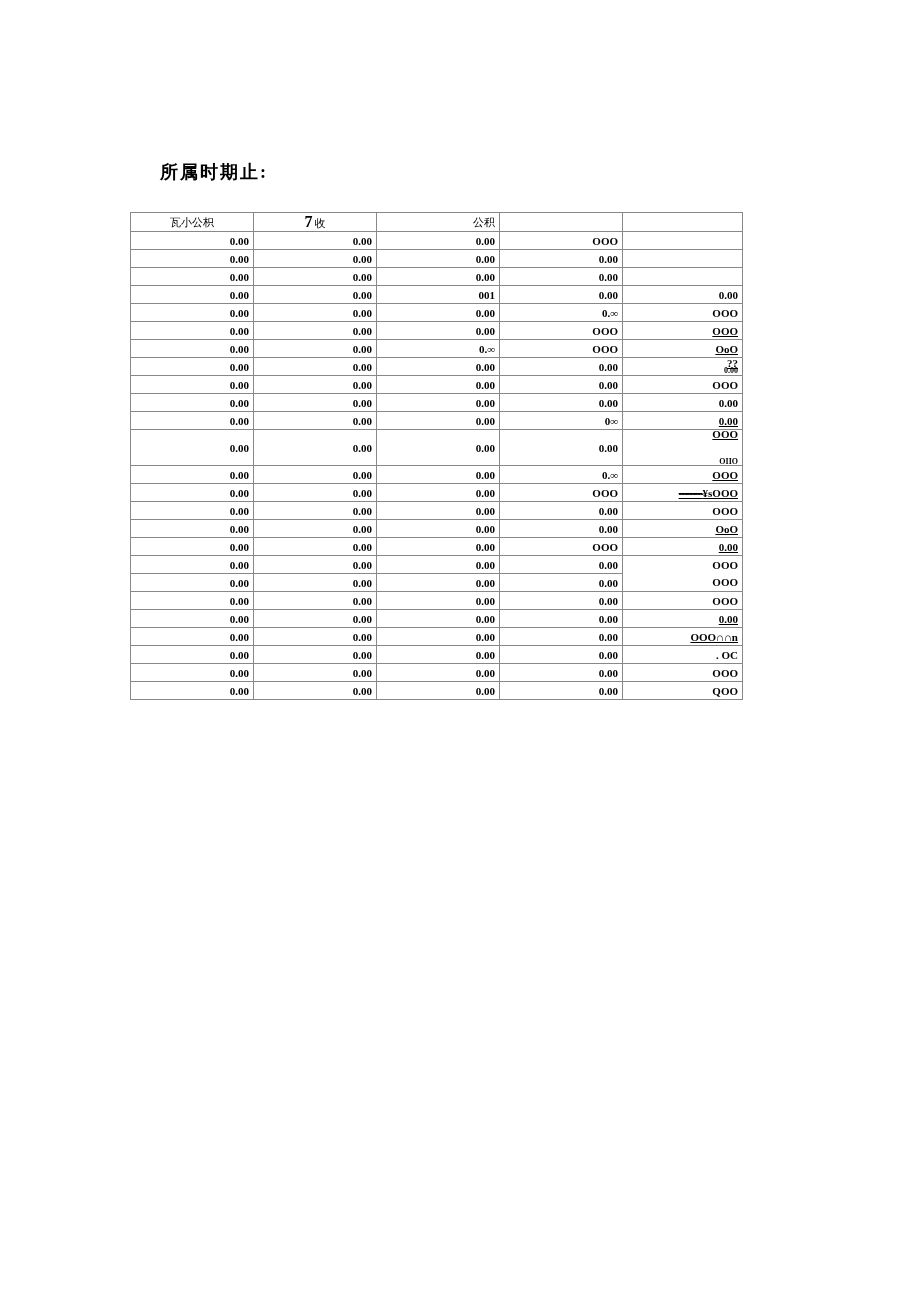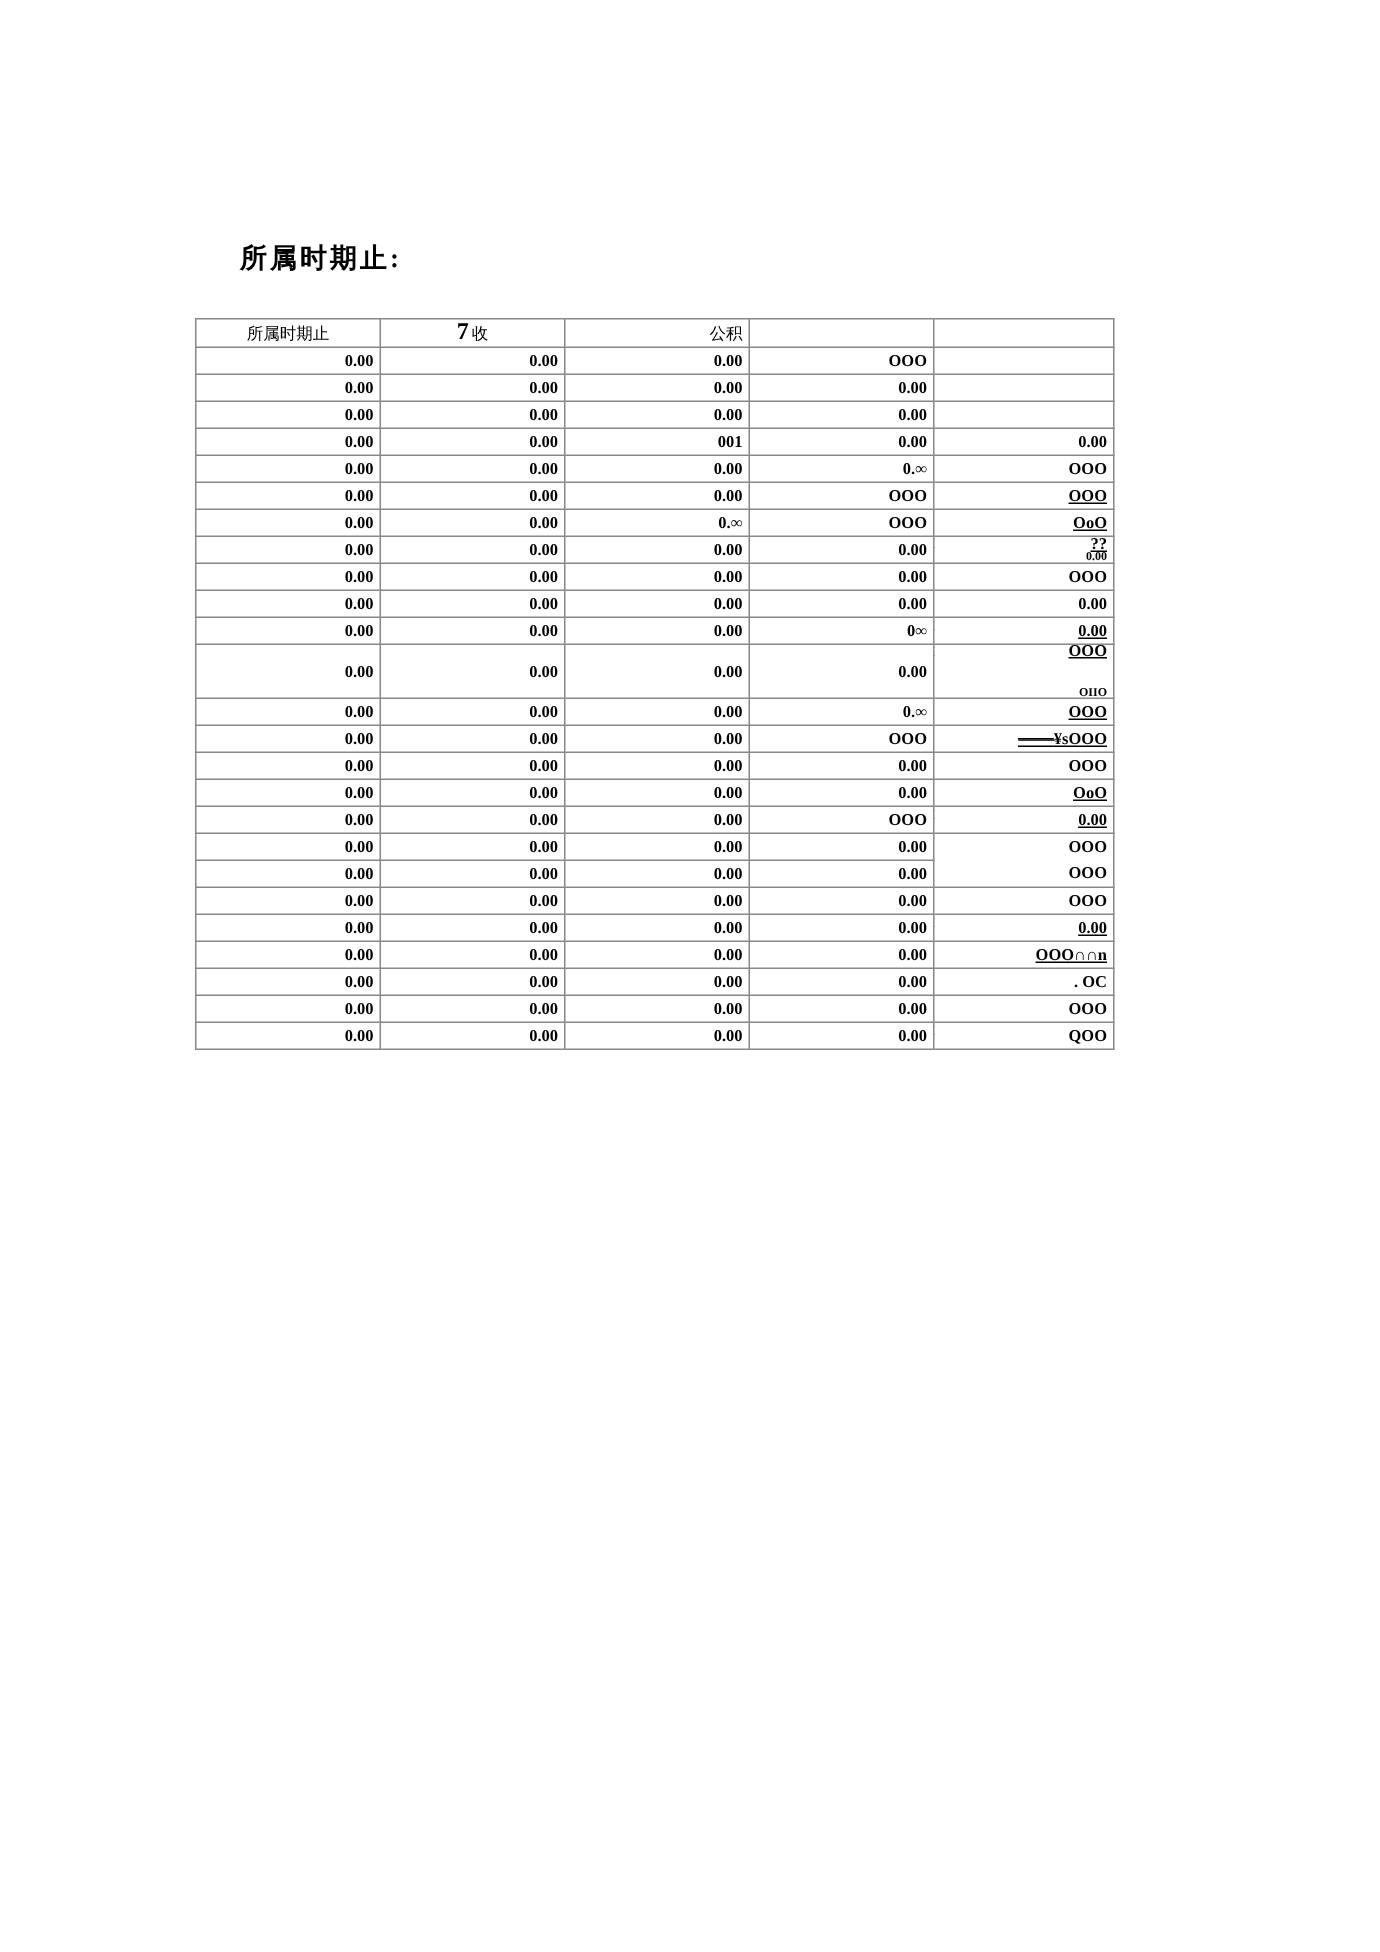--- a/index.html
+++ b/index.html
@@ -76,21 +76,21 @@
   <table>
     <colgroup>
       <col class="c">
         <col class="c">
         <col class="c">
         <col class="c">
         <col class="c-last">
     </colgroup>
     <thead>
       <tr>
-        <th>所属时期止</th>
+        <th>瓦小公枳</th>
         <th class="sevencell">
           <span class="seven">7</span><span class="shou">收</span>
         </th>
         <th style="text-align:right; padding-left:30px;">公积</th>
         <th></th>
         <th></th>
       </tr>
     </thead>
     <tbody id="tb">
     <tr>

